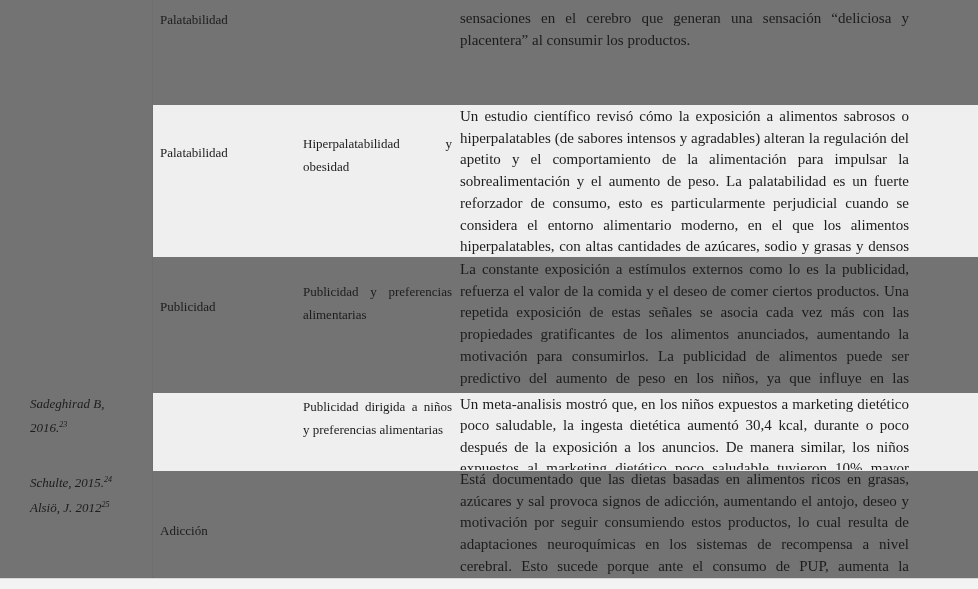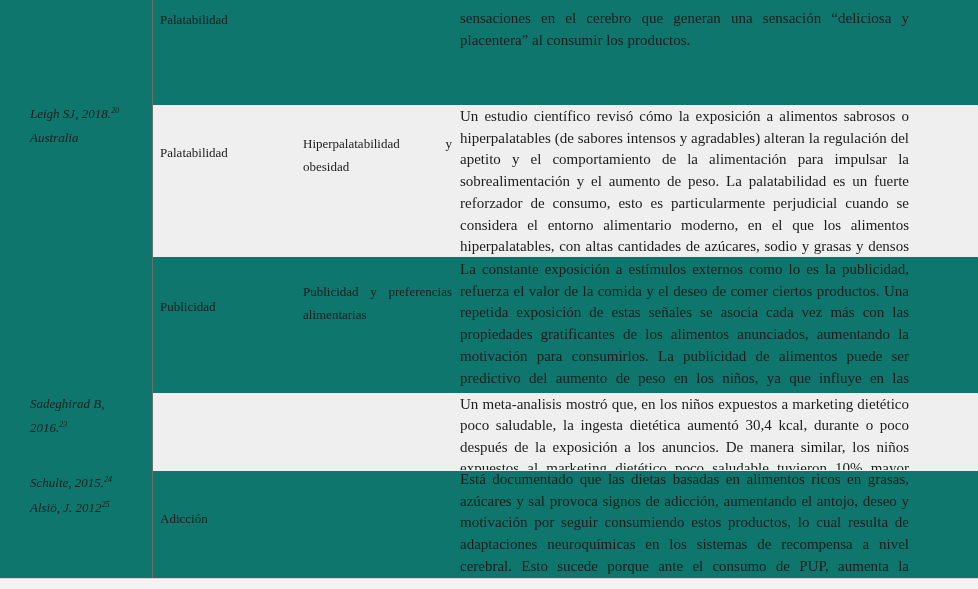--- a/index.html
+++ b/index.html
@@ -1,19 +1,19 @@
 <!DOCTYPE html>
 <html><head>
 <meta charset="utf-8">
 <style>
   html,body{margin:0;padding:0;background:#ffffff;}
   .page{
     position:relative;
     width:978px;height:589px;
-    background:#0f766e;
+    background:#737373;
     overflow:hidden;
     font-family:"Liberation Serif","DejaVu Serif",serif;
     color:#1c1c1c;
   }
   .vline{
     position:absolute;left:152px;top:0;width:1px;height:578px;
     background:#6e6e6e;
   }
   .band{
     position:absolute;left:153px;width:825px;background:#efefef;
@@ -47,40 +47,37 @@
 <div class="page">
 
   <div class="band band-r2"></div>
   <div class="band band-r4"></div>
 
   <div class="vline"></div>
 
   <div class="cell" style="left:160px;top:9px;">Palatabilidad</div>
   <div class="cell desc" style="left:460px;top:8px;height:95px;"><span>sensaciones en el cerebro que generan una sensación “deliciosa y placentera” al consumir los productos.</span></div>
 
-  <div class="cell cite" style="left:30px;top:102px;">
-    <div><span>Leigh SJ, 2018.</span><sup>20</sup></div>
-    <div><span>Australia</span></div>
-  </div>
   <div class="cell" style="left:160px;top:142px;">Palatabilidad</div>
   <div class="cell subcat" style="left:303px;top:132px;">Hiperpalatabilidad y obesidad</div>
   <div class="cell desc" style="left:460px;top:106px;height:150px;"><span>Un estudio científico revisó cómo la exposición a alimentos sabrosos o </span><span class="misspelled">hiperpalatables</span><span> (de sabores intensos y agradables) alteran la regulación del apetito y el comportamiento de la alimentación para impulsar la sobrealimentación y el aumento de peso.  La palatabilidad es un fuerte reforzador de consumo, esto es particularmente perjudicial cuando se considera el entorno alimentario moderno, en el que los alimentos </span><span class="misspelled">hiperpalatables,</span><span> con altas cantidades de azúcares, sodio y grasas y densos en energía a menudo se combinan con estímulos ambientales destacados como la alta disponibilidad. En consecuencia, la sobrealimentación ocurre, incluso en ausencia de hambre fisiológica.</span></div>
 
   <div class="cell" style="left:160px;top:296px;">Publicidad</div>
   <div class="cell subcat" style="left:303px;top:280px;">Publicidad y preferencias alimentarias</div>
   <div class="cell desc" style="left:460px;top:259px;height:132px;"><span>La constante exposición a estímulos externos como lo es la publicidad, refuerza el valor de la comida y el deseo de comer ciertos productos. Una repetida exposición de estas señales se asocia cada vez más con las propiedades gratificantes de los alimentos anunciados, aumentando la motivación para consumirlos. La publicidad de alimentos puede ser predictivo del aumento de peso en los niños, ya que influye en las preferencias de consumo sobre todo de alimentos con alta densidad energética, que además están vinculados a sabores agradables por su combinación de ingredientes.</span></div>
 
   <div class="cell cite" style="left:30px;top:392px;">
     <div><span class="misspelled">Sadeghirad B,</span></div>
     <div><span>2016.</span><sup>23</sup></div>
   </div>
+  <div class="cell subcat" style="left:303px;top:395px;">Publicidad dirigida a niños y preferencias alimentarias</div>
   <div class="cell desc" style="left:460px;top:394px;height:76px;line-height:21.4px;"><span>Un meta-</span><span class="misspelled">analisis</span><span> mostró que, en los niños expuestos a marketing dietético poco saludable, la ingesta dietética aumentó 30,4 kcal, durante o poco después de la exposición a los anuncios. De manera similar, los niños expuestos al marketing dietético poco saludable tuvieron 10% mayor riesgo de seleccionar los alimentos o bebidas anunciados.</span></div>
 
   <div class="cell cite cite-r5" style="left:30px;top:470px;">
     <div><span>Schulte, 2015.</span><sup>24</sup></div>
     <div><span>Alsiö, J. 2012</span><sup>25</sup></div>
   </div>
-  <div class="cell" style="left:160px;top:508px;"><span class="misspelled">Adicción</span></div>
+  <div class="cell" style="left:160px;top:520px;"><span class="misspelled">Adicción</span></div>
   <div class="cell desc" style="left:460px;top:469px;height:108px;"><span>Está documentado que las dietas basadas en alimentos ricos en grasas, azúcares y sal provoca signos de adicción, aumentando el antojo, deseo y motivación por seguir consumiendo estos productos, lo cual resulta de adaptaciones neuroquímicas en los sistemas de recompensa a nivel cerebral. Esto sucede porque ante el consumo de PUP, aumenta la liberación de dopamina (entre otras hormonas), lo que motiva a seguir consumiendo y esta hiperestimulación de los nervios vías de recompensa se asemeja a lo que</span></div>
 
   <div class="bottom-strip"></div>
 
 </div>
 
 </body></html>

